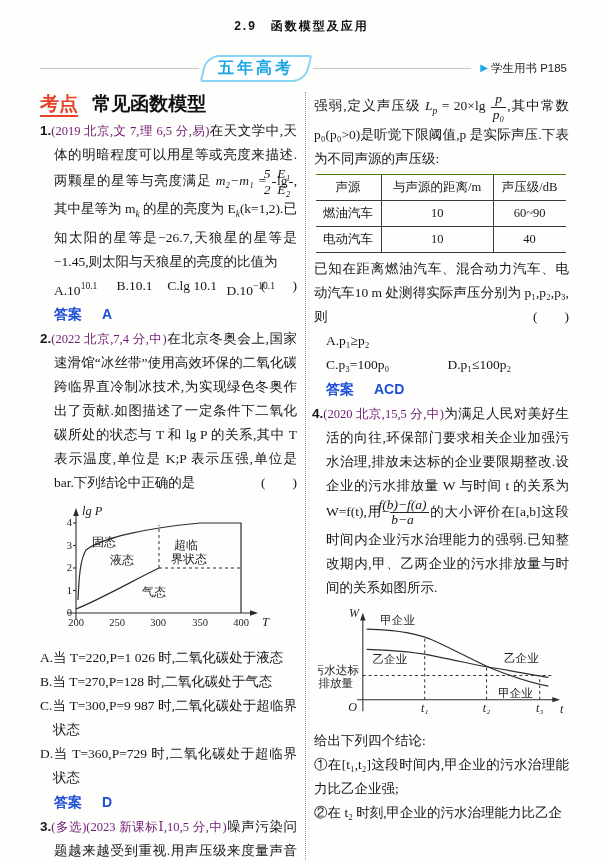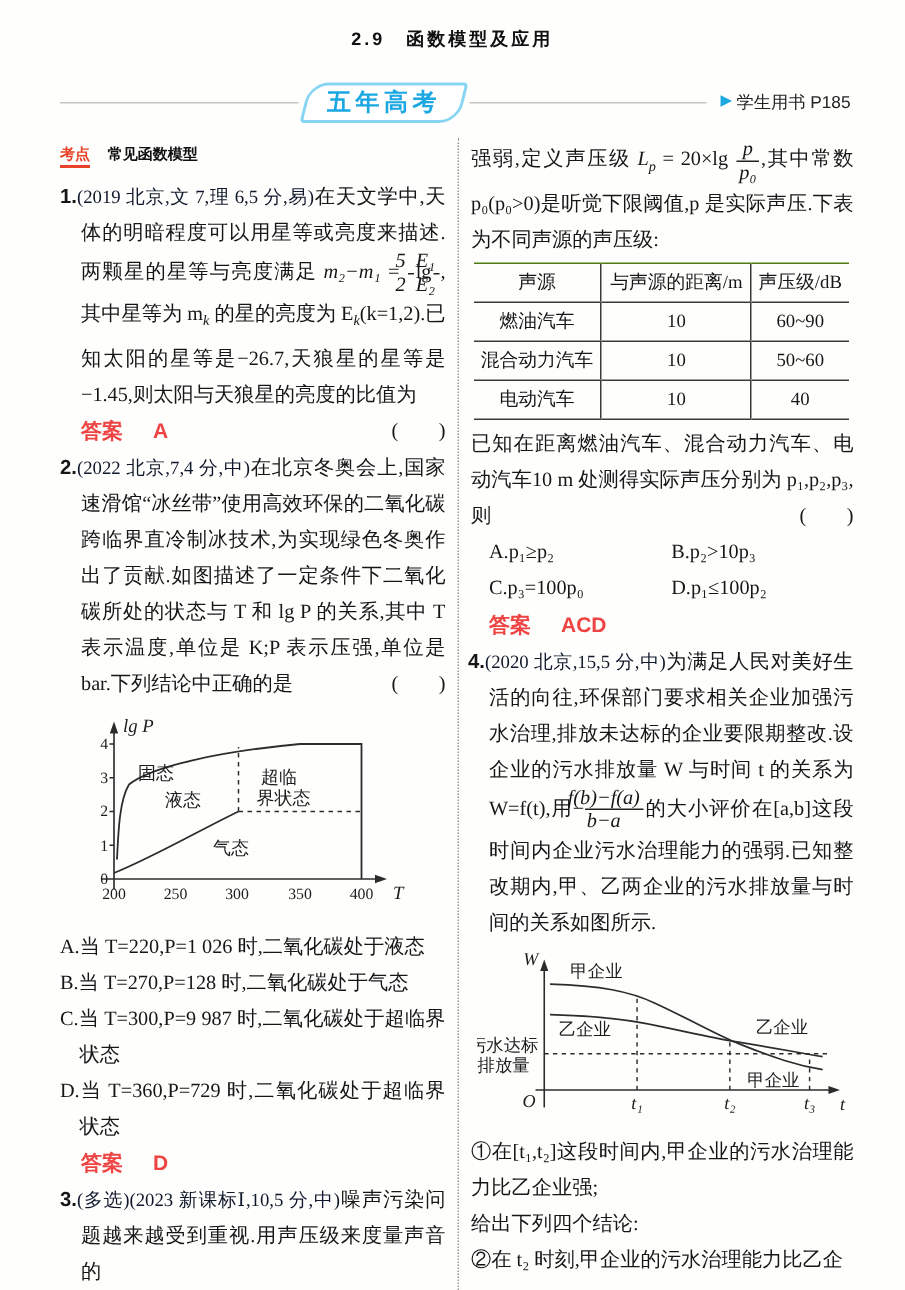--- a/index.html
+++ b/index.html
@@ -29,37 +29,37 @@
     margin-left:9px; display:flex; align-items:center; gap:3px;
     font-family:"Liberation Sans","DejaVu Sans",sans-serif; font-size:11.5px; color:#222;
   }
   .arrow { color:#1ba7e2; font-size:10px; line-height:1; }
 
   
   .columns { display:flex; margin:12px 0 0 40px; height:770px; overflow:hidden; }
   .col { width:257px; font-size:13.5px; line-height:24px; text-align:justify; }
   .divider { border-left:1px dotted #9a9a9a; margin:0 6px 0 8px; }
 
-  .kaodian { font-family:"Liberation Sans","DejaVu Sans",sans-serif; font-weight:bold; font-size:10px; line-height:24px; margin-bottom:3px; }
+  .kaodian { font-family:"Liberation Sans","DejaVu Sans",sans-serif; font-weight:bold; font-size:19px; line-height:24px; margin-bottom:3px; }
   .kd-label { color:#e8432a; border-bottom:2px solid #e8432a; padding-bottom:1px; margin-right:9px; }
   .kd-title { color:#101010; }
 
   .prob { padding-left:14px; text-indent:-14px; }
   .cont  { margin-left:2px; }
   .pnum { font-weight:bold; font-family:"Liberation Sans","DejaVu Sans",sans-serif; }
-  .src { font-size:12.5px; color:#0f172a; }
+  .src { font-size:12.5px; color:#701a75; }
   .bracket { float:right; }
 
   .optrow { margin-left:14px; display:flex; }
   .optrow .o1{width:74px}.optrow .o2{width:60px}.optrow .o3{width:70px}
   .opt { padding-left:13px; text-indent:-13px; }
   .opts2 { margin-left:14px; display:flex; }
   .opts2 span { width:50%; }
 
-  .ans { margin-left:14px; font-family:"Liberation Sans","DejaVu Sans",sans-serif; font-weight:bold; font-size:14px; color:#ef4444; line-height:25px; }
+  .ans { margin-left:14px; font-family:"Liberation Sans","DejaVu Sans",sans-serif; font-weight:bold; font-size:14px; color:#1d4ed8; line-height:25px; }
   .ans .gap { display:inline-block; width:20px; }
 
   .frac { display:inline-block; vertical-align:-0.62em; text-align:center; line-height:1.08; margin:0 1px; font-style:italic; }
   .frac .fn { display:block; border-bottom:1px solid #222; padding:0 2px; }
   .frac .fd { display:block; padding:0 2px; }
   .it { font-style:italic; }
   sub { font-size:9.5px; }
   sup { font-size:9.5px; }
 
   table.db { border-collapse:collapse; margin:3px auto 4px; width:250px; font-size:12.5px; text-align:center; line-height:17px; }
@@ -97,20 +97,26 @@
 
   <div class="col">
 
     <div class="kaodian">
       <span class="kd-label">考点</span>
       <span class="kd-title">常见函数模型</span>
     </div>
 
     <div class="prob">
       <span class="pnum">1.</span><span class="src">(2019 北京,文 7,理 6,5 分,易)</span><span>在天文学中,天体的明暗程度可以用星等或亮度来描述.两颗星的星等与亮度满足 </span><span class="it">m₂−m₁ = </span><span class="frac"><span class="fn">5</span><span class="fd">2</span></span><span>lg</span><span class="frac"><span class="fn">E₁</span><span class="fd">E₂</span></span><span>,其中星等为 m</span><sub class="it">k</sub><span> 的星的亮度为 E</span><sub class="it">k</sub><span>(k=1,2).已知太阳的星等是−26.7,天狼星的星等是−1.45,则太阳与天狼星的亮度的比值为</span><span class="bracket">(　　)</span>
+    </div>
+    <div class="optrow">
+      <span class="o1"><span>A.10</span><sup>10.1</sup></span>
+      <span class="o2"><span>B.10.1</span></span>
+      <span class="o3"><span>C.lg 10.1</span></span>
+      <span><span>D.10</span><sup>−10.1</sup></span>
     </div>
     <div class="ans">
       <span>答案</span><span class="gap"></span><span>A</span>
     </div>
 
     <div class="prob">
       <span class="pnum">2.</span><span class="src">(2022 北京,7,4 分,中)</span><span>在北京冬奥会上,国家速滑馆“冰丝带”使用高效环保的二氧化碳跨临界直冷制冰技术,为实现绿色冬奥作出了贡献.如图描述了一定条件下二氧化碳所处的状态与 T 和 lg P 的关系,其中 T 表示温度,单位是 K;P 表示压强,单位是 bar.下列结论中正确的是</span><span class="bracket">(　　)</span>
     </div>
 
     <div class="figwrap">
@@ -176,38 +182,32 @@
           <th>声压级/dB</th>
         </tr>
       </thead>
       <tbody>
         <tr>
           <td>燃油汽车</td>
           <td>10</td>
           <td>60~90</td>
         </tr>
         <tr>
-          <td>混合动力汽车</td>
-          <td>10</td>
-          <td>50~60</td>
-        </tr>
-        <tr>
           <td>电动汽车</td>
           <td>10</td>
           <td>40</td>
         </tr>
       </tbody>
     </table>
 
     <div class="cont">
       <span>已知在距离燃油汽车、混合动力汽车、电动汽车10 m 处测得实际声压分别为 p₁,p₂,p₃,则</span><span class="bracket">(　　)</span>
     </div>
     <div class="opts2">
       <span>A.p₁≥p₂</span>
-      <span>B.p₂&gt;10p₃</span>
     </div>
     <div class="opts2">
       <span>C.p₃=100p₀</span>
       <span>D.p₁≤100p₂</span>
     </div>
     <div class="ans">
       <span>答案</span><span class="gap"></span><span>ACD</span>
     </div>
 
     <div class="prob">
@@ -234,21 +234,21 @@
         <text class="vlabel tick" x="229" y="113" text-anchor="middle">t₃</text>
         <text class="rlabel" x="82" y="22" text-anchor="middle">甲企业</text>
         <text class="rlabel" x="74" y="62" text-anchor="middle">乙企业</text>
         <text class="rlabel" x="210" y="61" text-anchor="middle">乙企业</text>
         <text class="rlabel" x="204" y="97" text-anchor="middle">甲企业</text>
         <text class="rlabel" x="42" y="73" text-anchor="end">污水达标</text>
         <text class="rlabel" x="36" y="87" text-anchor="end">排放量</text>
       </svg>
     </div>
 
+    <div class="cont">给出下列四个结论:</div>
     <div class="cont">①在[t₁,t₂]这段时间内,甲企业的污水治理能力比乙企业强;</div>
-    <div class="cont">给出下列四个结论:</div>
     <div class="cont">
       <span>②在 t₂ 时刻,甲企业的污水治理能力比乙企</span><br>
       
     </div>
 
   </div>
 </div>
 
 </body></html>

